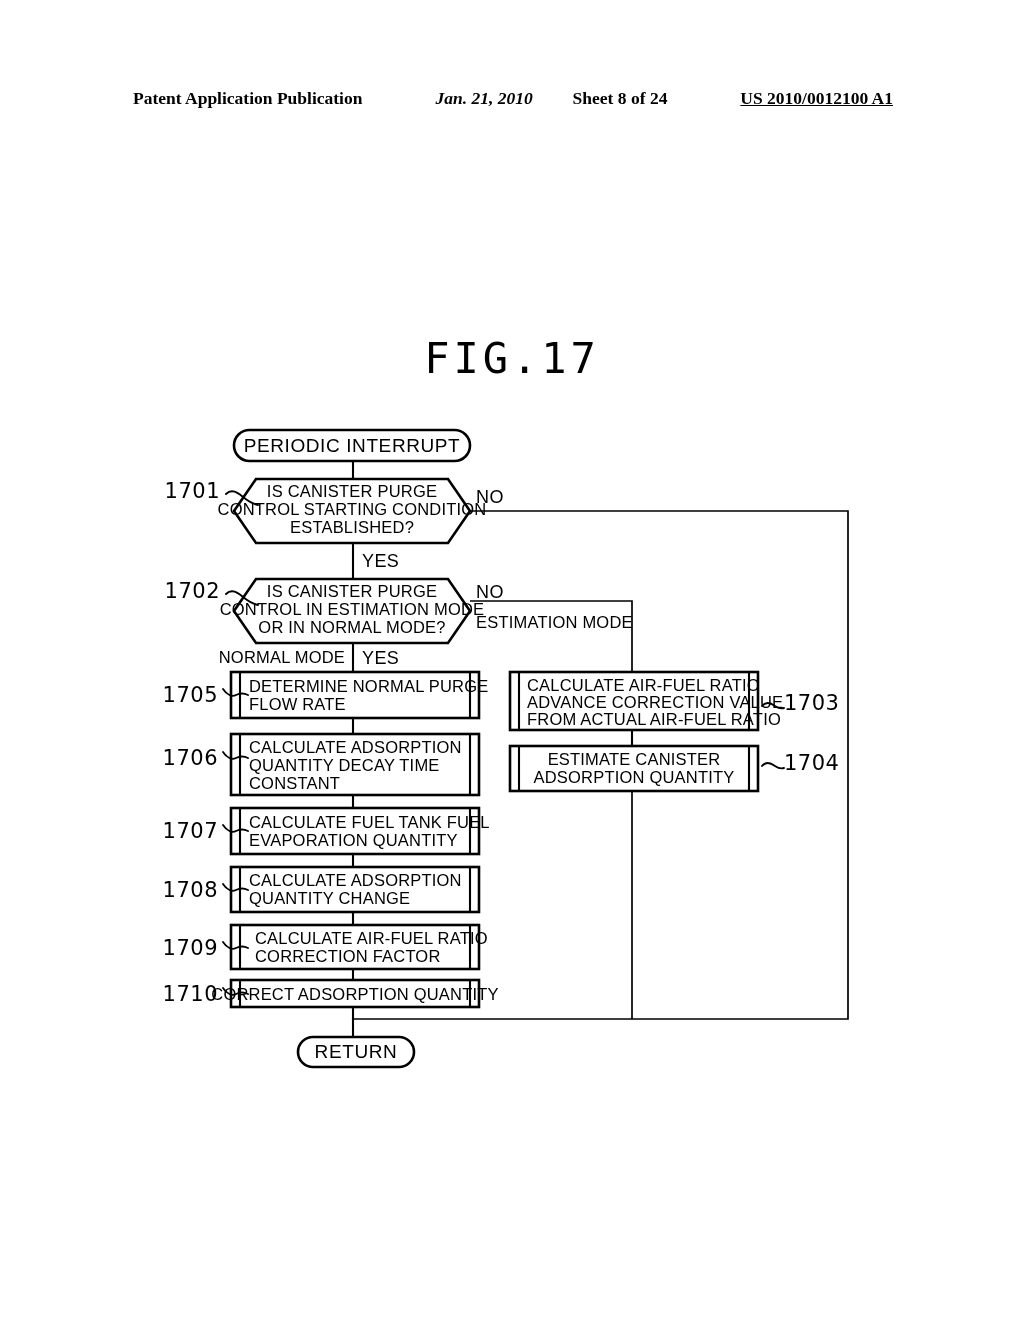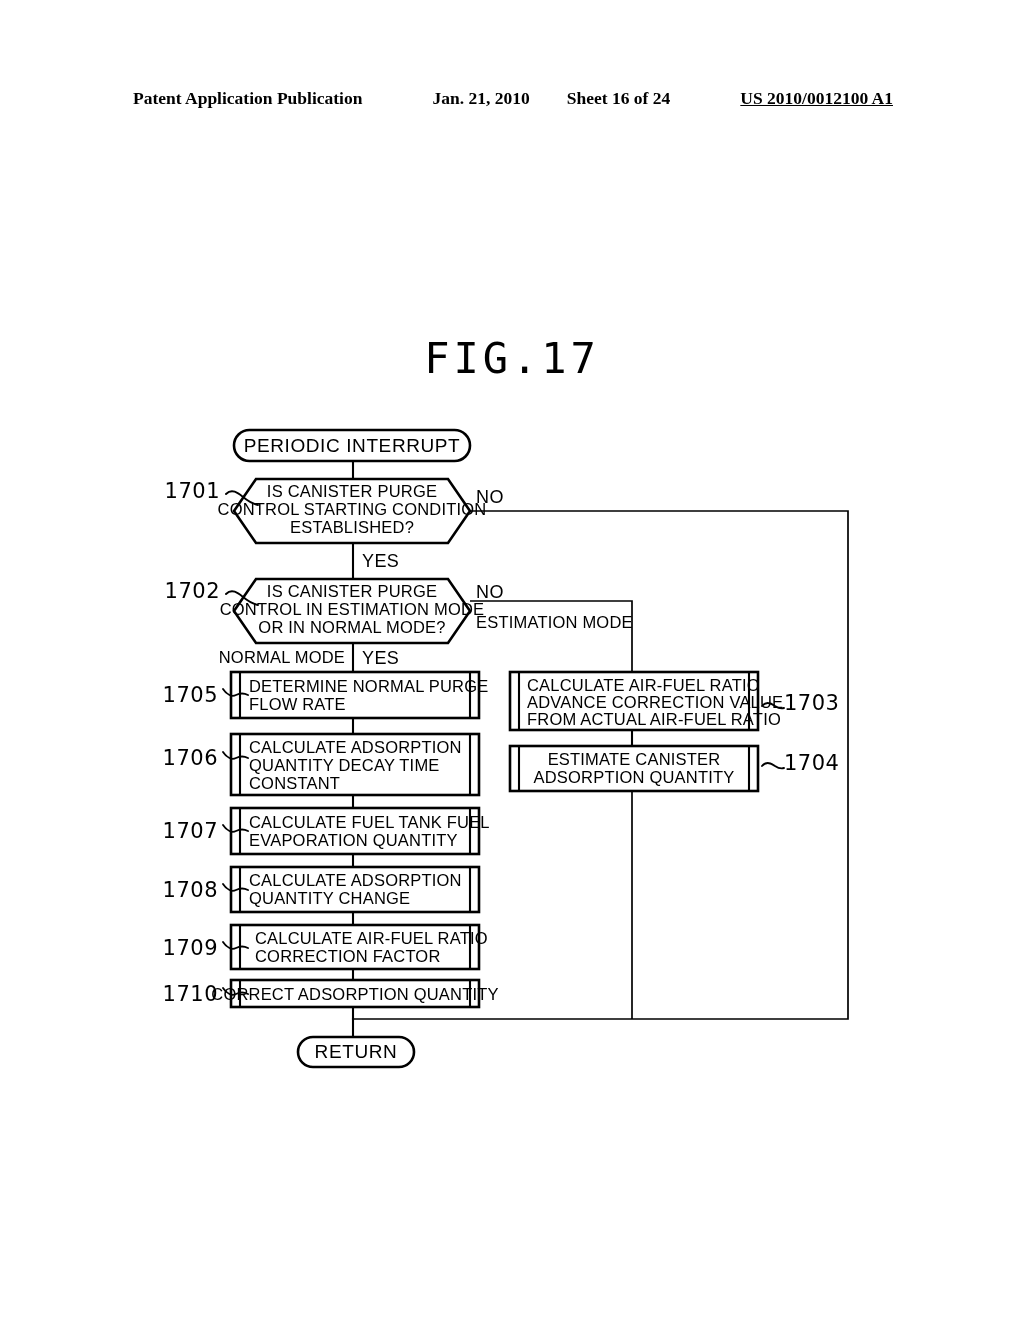--- a/index.html
+++ b/index.html
@@ -26,21 +26,21 @@
     height: 26px;
     display: flex;
     align-items: baseline;
     font-family: "Liberation Serif", serif;
     font-weight: bold;
     font-size: 17.5px;
     white-space: nowrap;
     justify-content: space-between;
   }
   .hdr-pub   { }
-  .hdr-date  { margin-left: 44px; }
+  .hdr-date  { margin-left: 44px; font-style: italic; }
   .hdr-sheet { margin-left: 11px; }
   .hdr-docid { margin-left: 44px; text-decoration: underline; }
 
   
   .fig-title {
     position: absolute;
     left: 0;
     top: 334px;
     width: 1024px;
     text-align: center;
@@ -120,21 +120,21 @@
     font-size: 21px;
     letter-spacing: 0.5px;
   }
 </style>
 </head>
 <body>
 
 <div class="page-header">
   <span class="hdr-pub">Patent Application Publication</span>
   <span class="hdr-date">Jan. 21, 2010</span>
-  <span class="hdr-sheet">Sheet 16 of 24</span>
+  <span class="hdr-sheet">Sheet 8 of 24</span>
   <span class="hdr-docid">US 2010/0012100 A1</span>
 </div>
 
 <div class="fig-title">FIG.17</div>
 
 <div class="flow-wrap">
 <svg class="flow" viewBox="0 0 1024 1320" xmlns="http://www.w3.org/2000/svg">
 
   <g>
 

